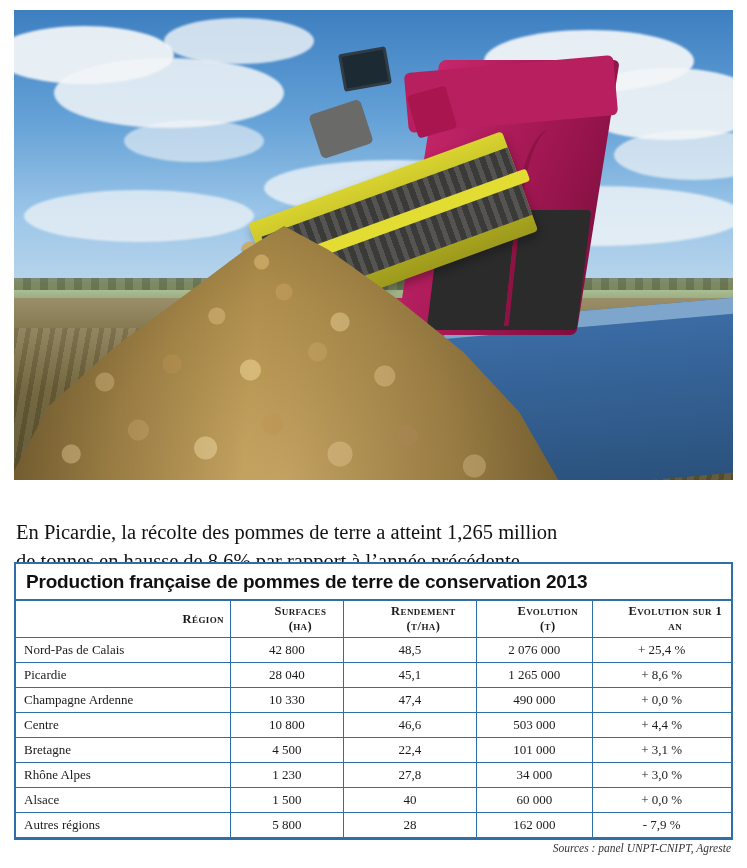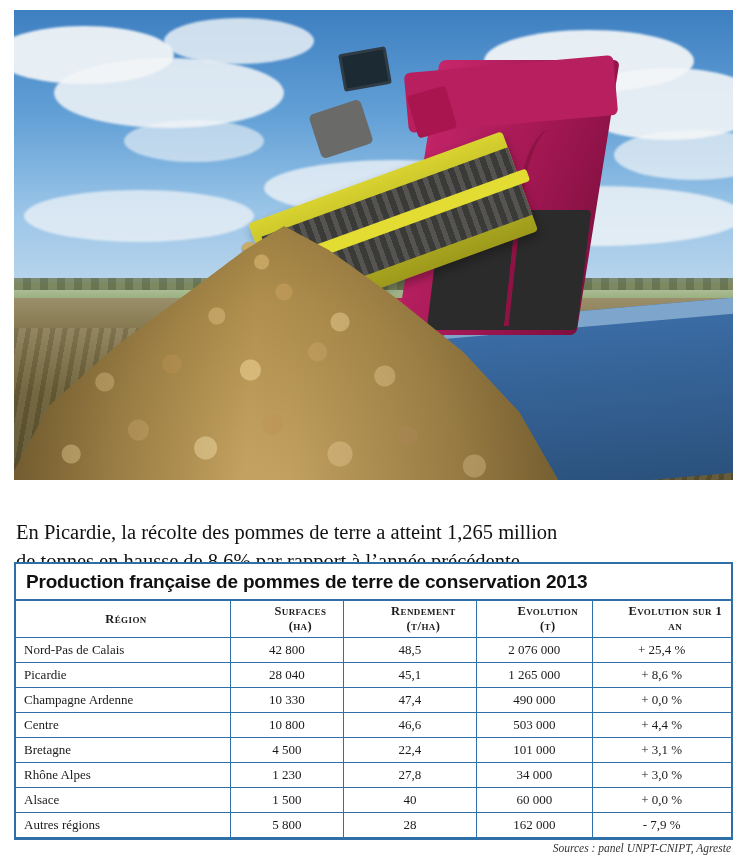--- a/index.html
+++ b/index.html
@@ -286,21 +286,21 @@
   }
   th:last-child, td:last-child { border-right: none; }
   thead th {
     font-variant: small-caps;
     font-weight: bold;
     font-size: 12.5px;
     text-align: center;
     letter-spacing: .4px;
     padding-left: 33px;
   }
-  thead th.region-h { text-align: center; padding-left: 12px; }
+  thead th.region-h { text-align: right; padding-left: 12px; }
   tbody td.region { text-align: left; padding-left: 8px; width: 200px; margin-left: 44px;}
   tbody td.num { text-align: center; }
   .sources {
     position: absolute;
     right: 16px;
     top: 842px;
     font-family: "Liberation Serif", serif;
     font-style: italic;
     font-size: 11.5px;
     color: #333;

